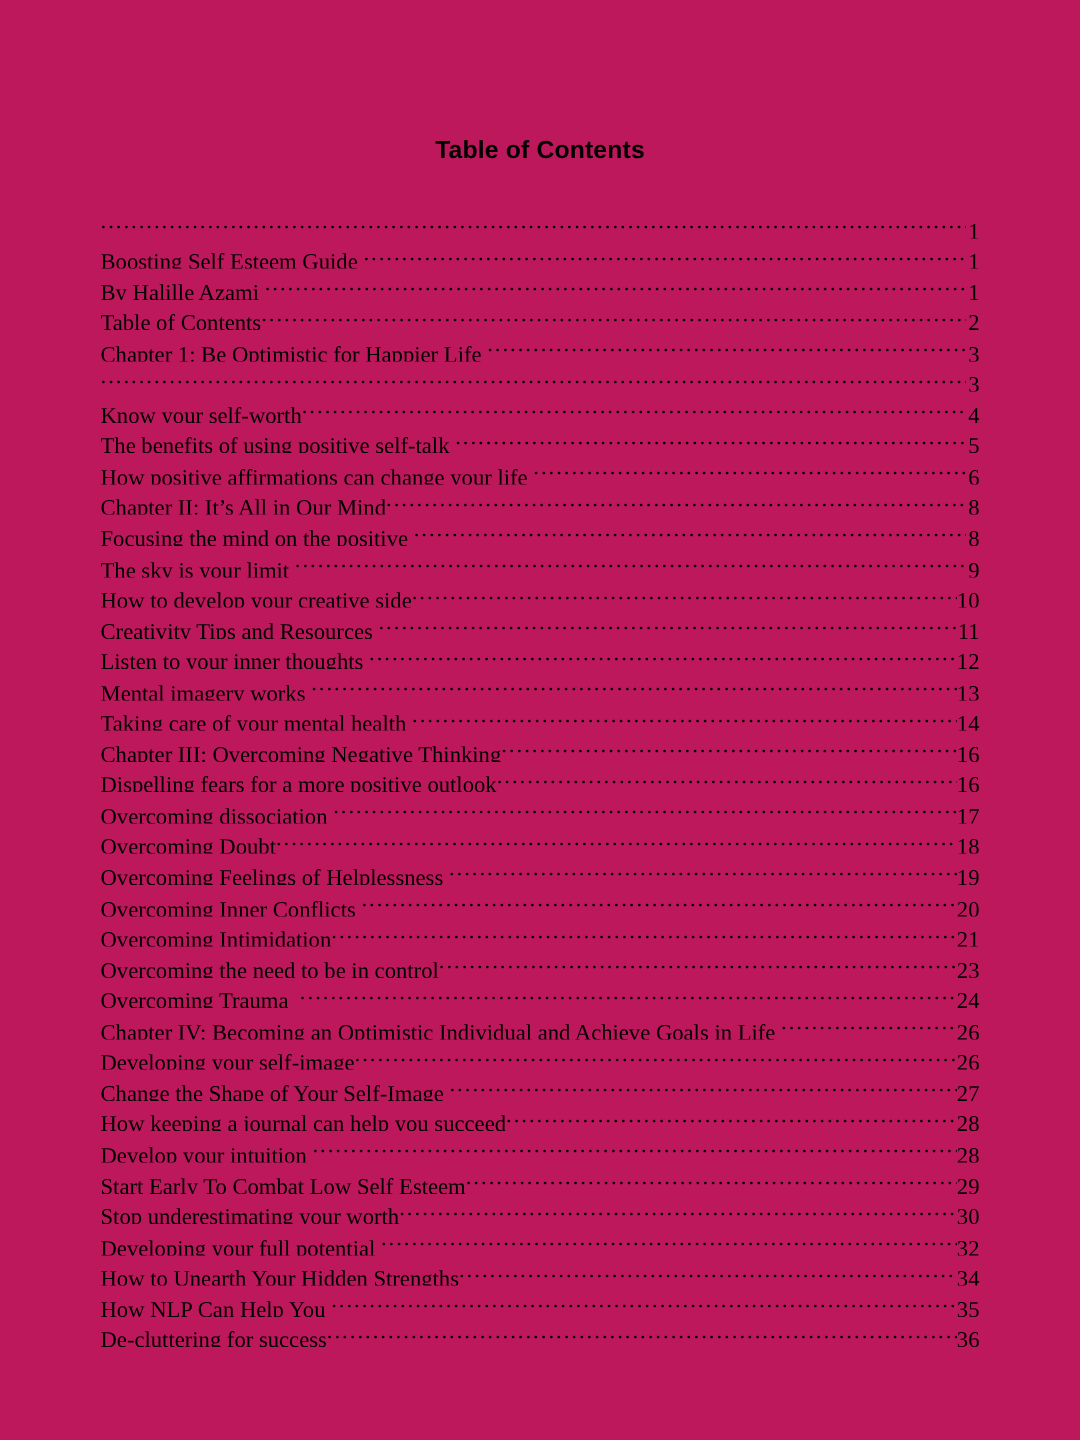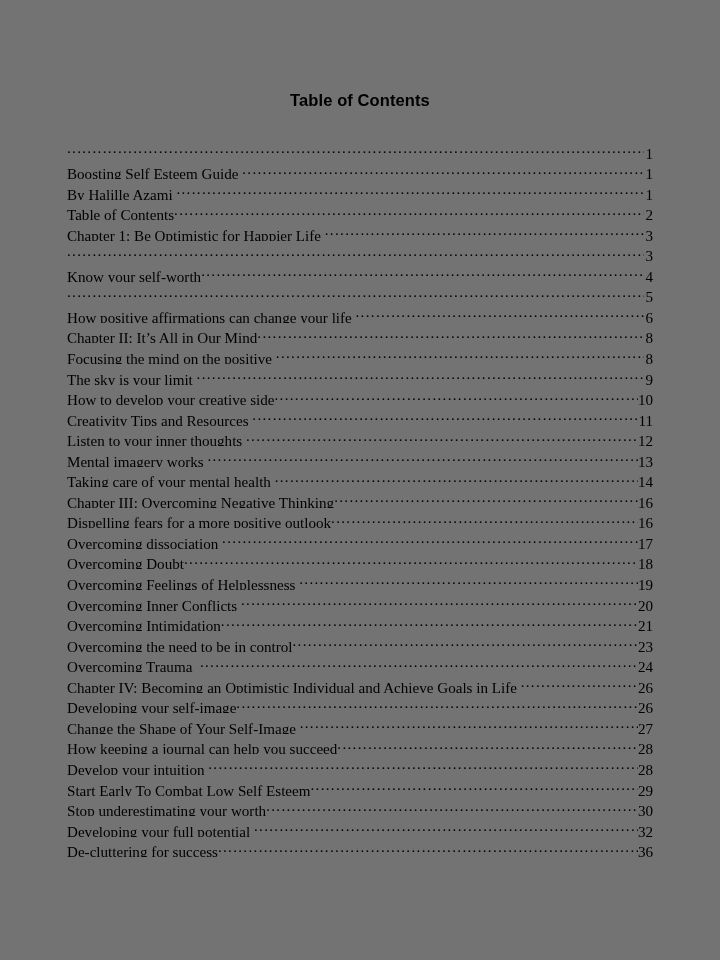--- a/index.html
+++ b/index.html
@@ -16,21 +16,21 @@
     color: #000000;
     -webkit-font-smoothing: antialiased;
   }
 
   .page {
     position: absolute;
     left: 0;
     top: 0;
     width: 720px;
     height: 960px;
-    background: #737373;
+    background: #be185d;
   }
 
   .toc-title {
     position: absolute;
     left: 0;
     top: 90px;
     width: 720px;
     text-align: center;
     font-family: "Liberation Sans", "DejaVu Sans", sans-serif;
     font-weight: bold;
@@ -139,20 +139,21 @@
       <div class="toc-entry">
         <span class="entry-leader"></span>
         <span class="entry-page">3</span>
       </div>
       <div class="toc-entry">
         <span class="entry-title">Know your self-worth</span>
         <span class="entry-leader"></span>
         <span class="entry-page">4</span>
       </div>
       <div class="toc-entry">
+        <span class="entry-title">The benefits of using positive self-talk </span>
         <span class="entry-leader"></span>
         <span class="entry-page">5</span>
       </div>
       <div class="toc-entry">
         <span class="entry-title">How positive affirmations can change your life </span>
         <span class="entry-leader"></span>
         <span class="entry-page">6</span>
       </div>
       <div class="toc-entry">
         <span class="entry-title">Chapter II: It’s All in Our Mind</span>
@@ -273,19 +274,29 @@
         <span class="entry-title">Stop underestimating your worth</span>
         <span class="entry-leader"></span>
         <span class="entry-page">30</span>
       </div>
       <div class="toc-entry">
         <span class="entry-title">Developing your full potential </span>
         <span class="entry-leader"></span>
         <span class="entry-page">32</span>
       </div>
       <div class="toc-entry">
+        <span class="entry-title">How to Unearth Your Hidden Strengths</span>
+        <span class="entry-leader"></span>
+        <span class="entry-page">34</span>
+      </div>
+      <div class="toc-entry">
+        <span class="entry-title">How NLP Can Help You </span>
+        <span class="entry-leader"></span>
+        <span class="entry-page">35</span>
+      </div>
+      <div class="toc-entry">
         <span class="entry-title">De-cluttering for success</span>
         <span class="entry-leader"></span>
         <span class="entry-page">36</span>
       </div>
     </div>
 
 </div>
 
 </body></html>

